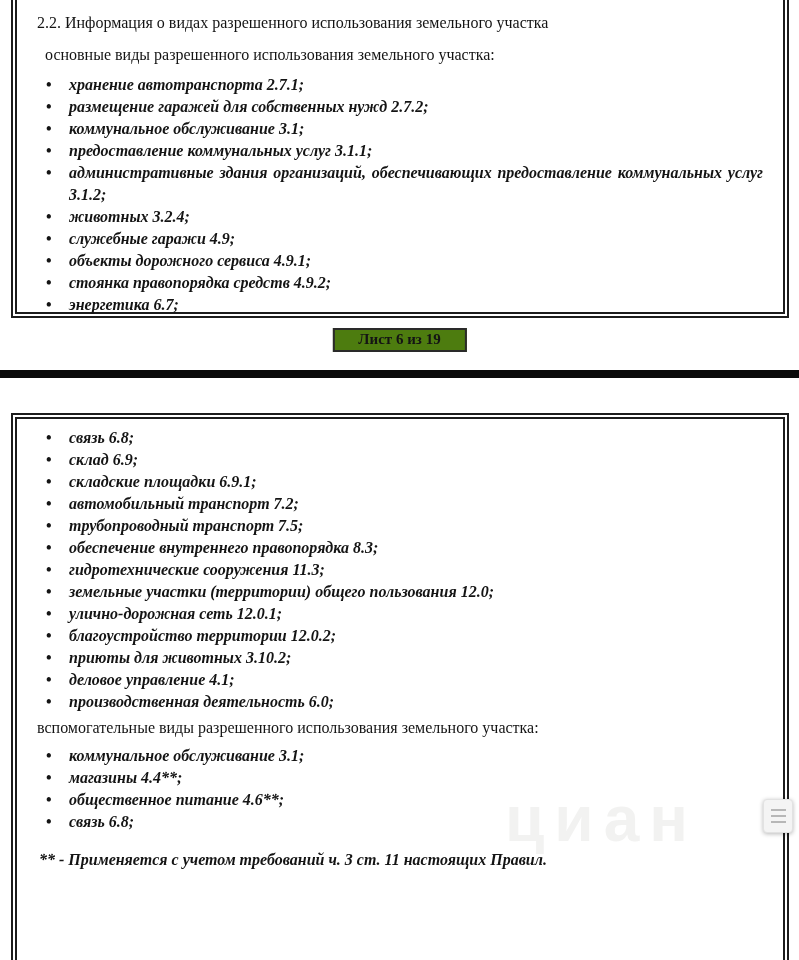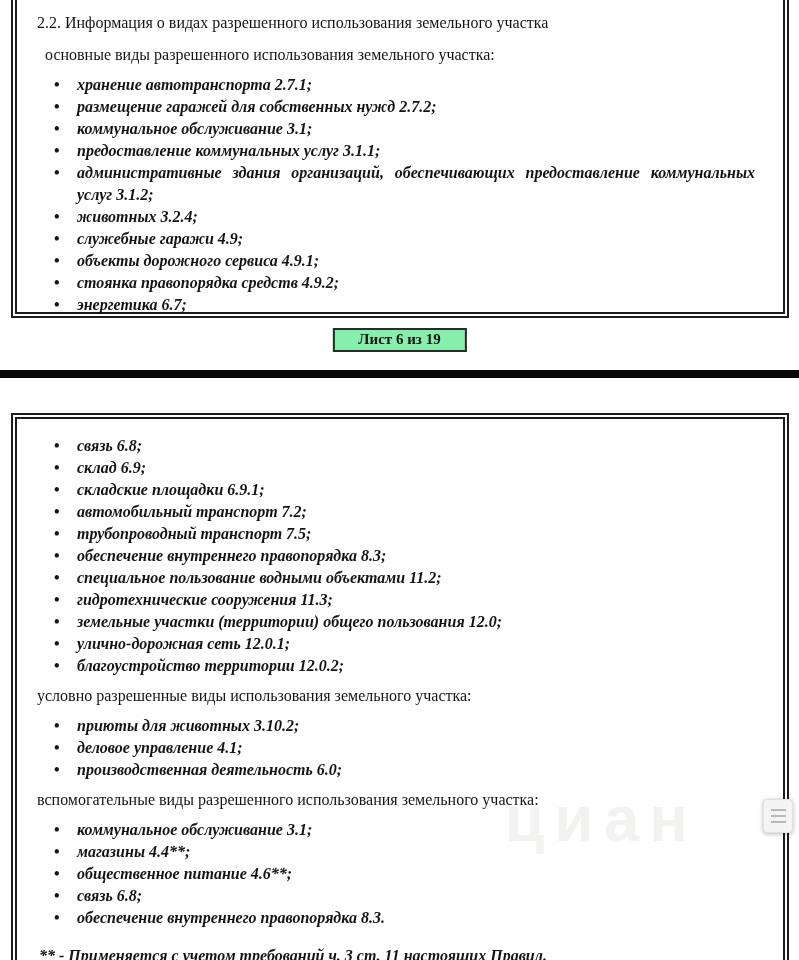--- a/index.html
+++ b/index.html
@@ -49,21 +49,21 @@
     line-height: 22px;
   }
   .mid-heading {
     margin: 4px 0 6px 0;
     font-size: 16px;
     line-height: 22px;
   }
 
   ul.doc-list {
     list-style: none;
-    margin: 8px;
+    margin: 0;
     padding: 0;
   }
   ul.doc-list li {
     position: relative;
     padding-left: 32px;
     font-size: 16px;
     font-weight: bold;
     font-style: italic;
     line-height: 22px;
     text-align: justify;
@@ -84,21 +84,21 @@
     line-height: 22px;
   }
 
   
   .sheet-label {
     position: absolute;
     top: 328px;
     left: 50%;
     transform: translateX(-50%);
     border: 2px solid #2a2a2a;
-    background: #86efac;
+    background: #4d7c0f;
     padding: 1px 24px 2px 24px;
     font-size: 15px;
     font-weight: bold;
     white-space: nowrap;
   }
 
   
   .divider {
     position: absolute;
     top: 370px;
@@ -190,39 +190,36 @@
 
 <section class="doc-box box2">
   <div class="box-inner">
     <ul class="doc-list">
         <li>связь 6.8;</li>
         <li>склад 6.9;</li>
         <li>складские площадки 6.9.1;</li>
         <li>автомобильный транспорт 7.2;</li>
         <li>трубопроводный транспорт 7.5;</li>
         <li>обеспечение внутреннего правопорядка 8.3;</li>
-        <li>специальное пользование водными объектами 11.2;</li>
         <li>гидротехнические сооружения 11.3;</li>
         <li>земельные участки (территории) общего пользования 12.0;</li>
         <li>улично-дорожная сеть 12.0.1;</li>
         <li>благоустройство территории 12.0.2;</li>
       </ul>
-    <p class="mid-heading">условно разрешенные виды использования земельного участка:</p>
     <ul class="doc-list">
         <li>приюты для животных 3.10.2;</li>
         <li>деловое управление 4.1;</li>
         <li>производственная деятельность 6.0;</li>
       </ul>
     <p class="mid-heading">вспомогательные виды разрешенного использования земельного участка:</p>
     <ul class="doc-list">
         <li>коммунальное обслуживание 3.1;</li>
         <li>магазины 4.4**;</li>
         <li>общественное питание 4.6**;</li>
         <li>связь 6.8;</li>
-        <li>обеспечение внутреннего правопорядка 8.3.</li>
       </ul>
     <p class="footnote">** - Применяется с учетом требований ч. 3 ст. 11 настоящих Правил.</p>
   </div>
 </section>
 
 <div class="watermark">циан</div>
 
 <div class="float-widget">
   <span class="bar"></span>
   <span class="bar"></span>

